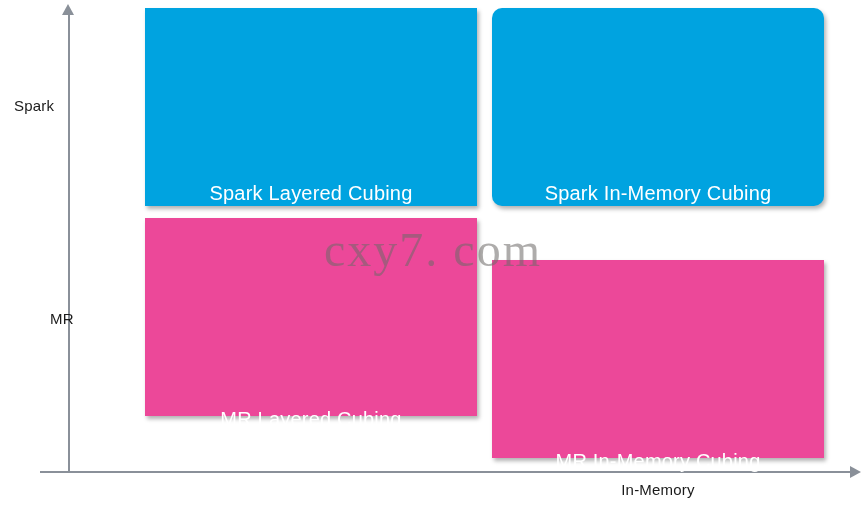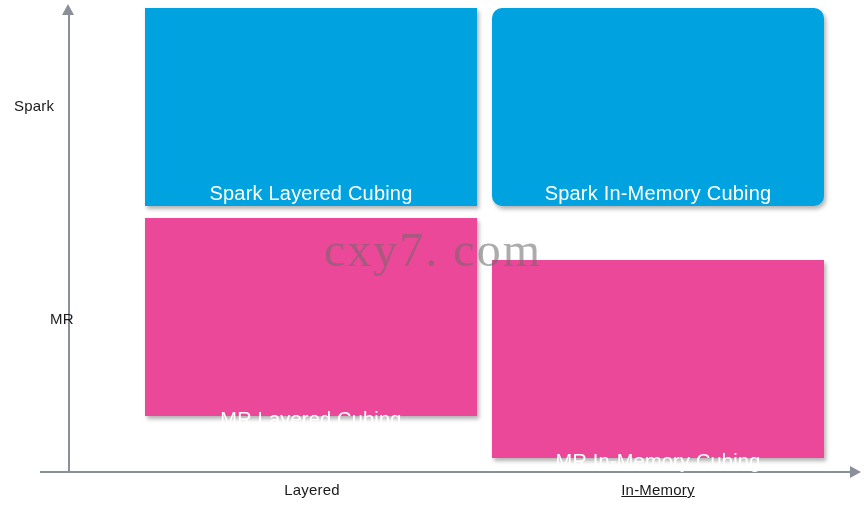--- a/index.html
+++ b/index.html
@@ -59,21 +59,21 @@
   .axis-label {
     position: absolute;
     color: #1a1a1a;
     font-size: 15px;
     letter-spacing: .2px;
     white-space: nowrap;
   }
   #label-spark { left: 14px; top: 97px; }
   #label-mr    { left: 14px; top: 310px; margin-left: 36px; }
   #label-layered  { left: 222px; top: 481px; width: 180px; text-align: center; }
-  #label-inmemory { left: 568px; top: 481px; width: 180px; text-align: center; text-decoration: underline; }
+  #label-inmemory { left: 568px; top: 481px; width: 180px; text-align: center; }
 
   
   .box {
     position: absolute;
     display: flex;
     align-items: center;
     justify-content: center;
     color: #ffffff;
     font-size: 20px;
     letter-spacing: .2px;
@@ -135,16 +135,15 @@
   <div id="box-mr-layered" class="box pink">
     <span class="box-text">MR Layered Cubing</span>
   </div>
 
   <div id="box-mr-inmemory" class="box pink">
     <span class="box-text">MR In-Memory Cubing</span>
   </div>
 
   <div id="watermark">cxy7. com</div>
 
-  <div id="label-layered" class="axis-label">Layered</div>
   <div id="label-inmemory" class="axis-label">In-Memory</div>
 
 </div>
 
 </body></html>

